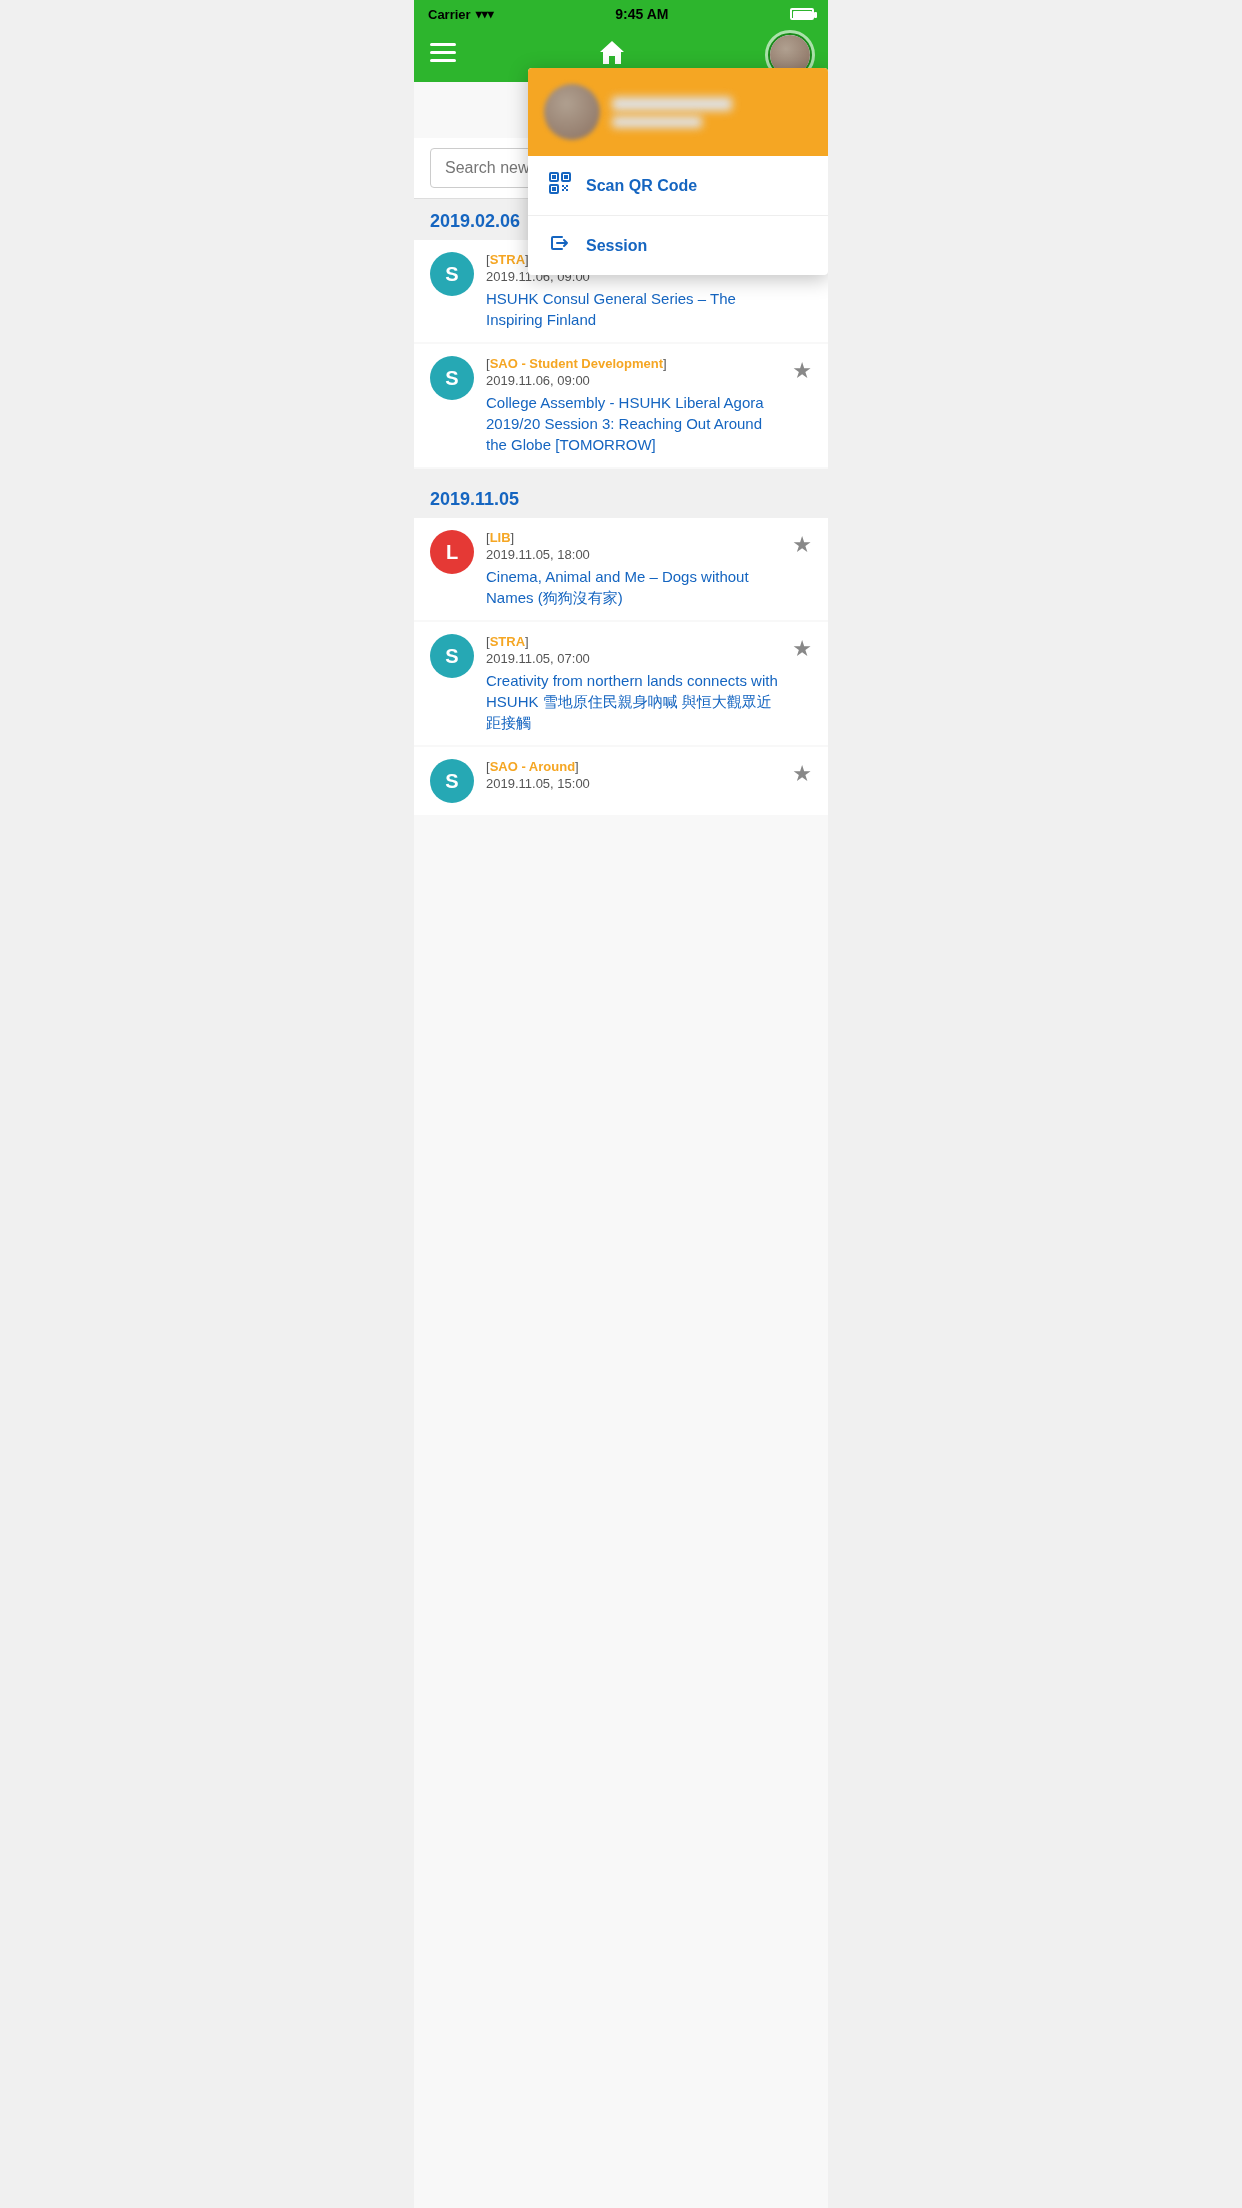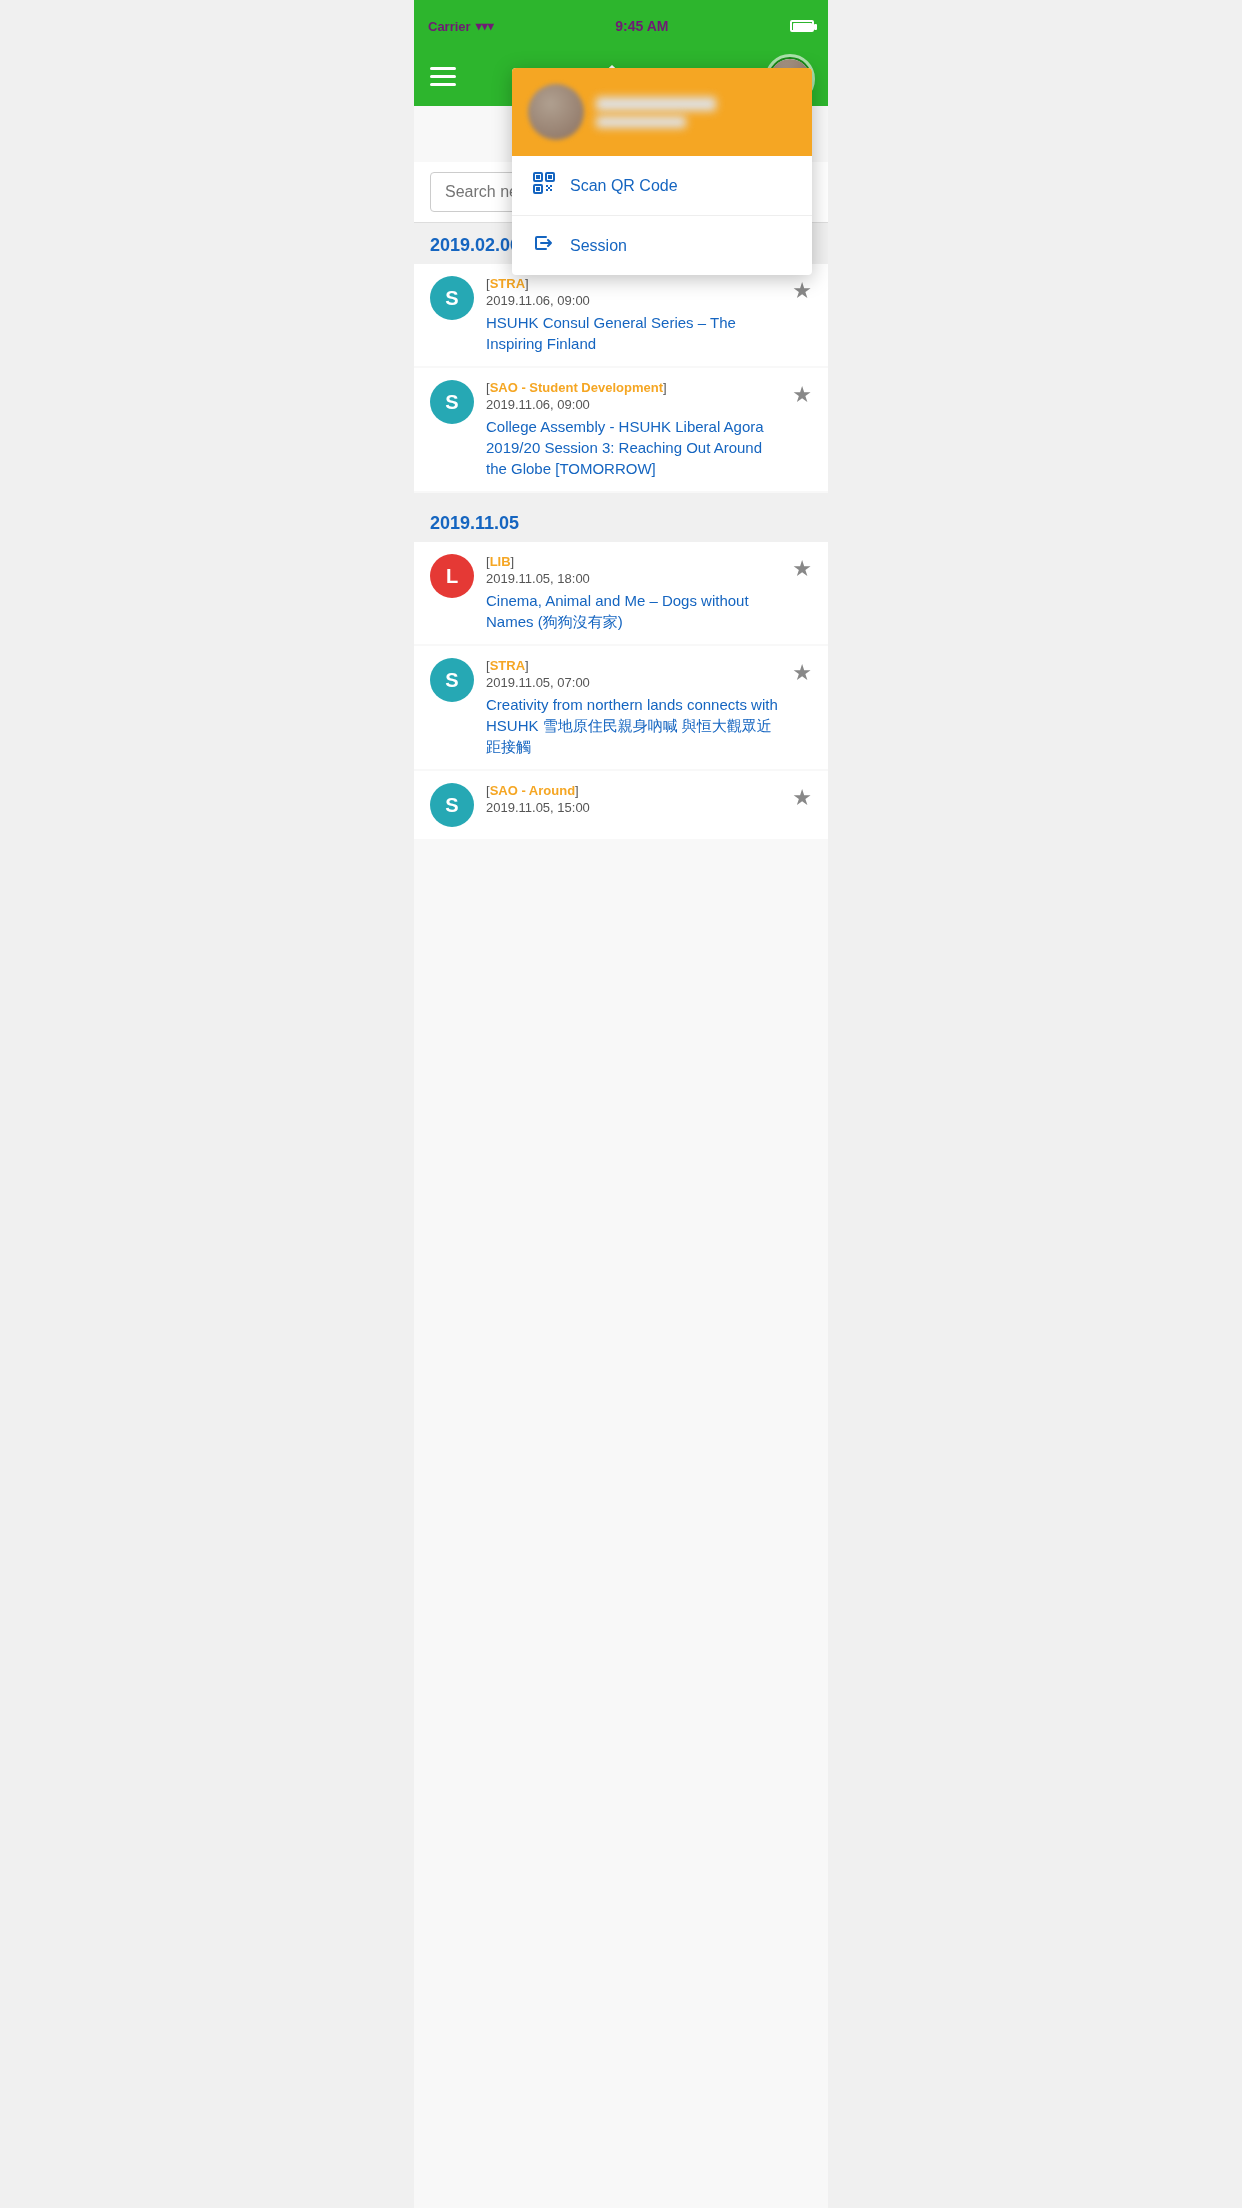--- a/index.html
+++ b/index.html
@@ -9,25 +9,25 @@
       background: #f0f0f0;
       width: 414px;
       margin: 0 auto;
       position: relative;
       overflow-x: hidden;
     }
 
     
     .status-bar {
       background: #2db52d;
-      color: #701a75;
+      color: #000000;
       display: flex;
       justify-content: space-between;
       align-items: center;
-      padding: 18px 14px;
+      padding: 6px 14px;
       font-size: 13px;
       font-weight: 600;
     }
     .status-left { display: flex; align-items: center; gap: 5px; }
     .status-center { font-size: 14px; font-weight: 600; }
     .status-right { display: flex; align-items: center; gap: 4px; }
     .wifi-icon { font-size: 12px; }
     .battery-icon {
       width: 24px; height: 12px;
       border: 2px solid white;
@@ -83,27 +83,28 @@
     .avatar-placeholder {
       width: 100%; height: 100%;
       background: radial-gradient(circle at 40% 35%, #b0a090, #8a7060);
       border-radius: 50%;
     }
 
     
     .dropdown-overlay {
       position: absolute;
       top: 68px;
-      right: 16px;
+      right: 0;
       width: 300px;
       background: white;
       border-radius: 4px;
       box-shadow: 0 4px 20px rgba(0,0,0,0.25);
       z-index: 100;
       overflow: hidden;
+      font-weight: bold;
     }
     .dropdown-profile {
       background: #f5a623;
       padding: 16px;
       display: flex;
       align-items: center;
       gap: 12px;
     }
     .dropdown-avatar {
       width: 56px; height: 56px;

